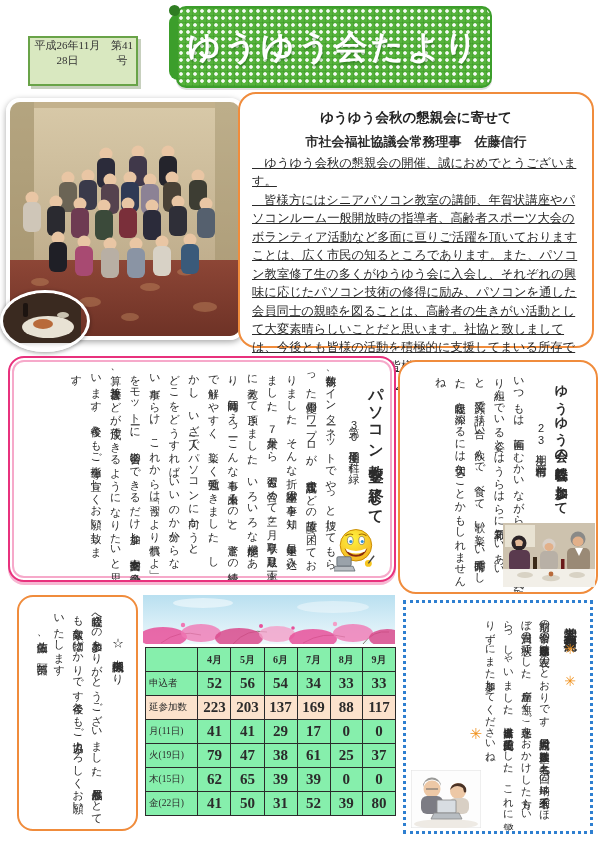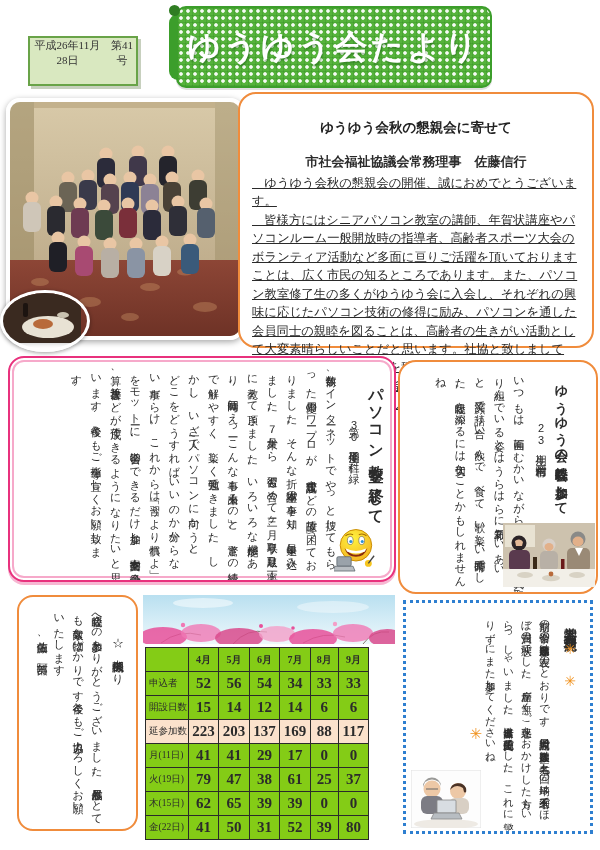--- a/index.html
+++ b/index.html
@@ -43,21 +43,21 @@
     text-shadow:1px 2px 2px rgba(0,60,0,.35);}
 
   
   .obox{position:absolute;border:2.5px solid var(--orange);border-radius:18px;background:#fff;}
   .pbox{position:absolute;border:2px solid var(--pink);border-radius:16px;background:#fff;
     box-shadow:inset 0 0 0 2px #fff, inset 0 0 0 4px #f6a9ca, 0 3px 0 rgba(232,49,125,.35);}
   .bbox{position:absolute;border:3px dotted var(--blue);background:#fff;}
 
   
   .greeting{left:238px;top:92px;width:356px;height:256px;padding:9px 12px;box-sizing:border-box;}
-  .greeting h2{margin:16px;font-size:13.5px;text-align:center;color:#222;}
+  .greeting h2{margin:6px;font-size:13.5px;text-align:center;color:#222;}
   .greeting .auth{margin:2px 0 3px;font-size:13px;font-weight:bold;text-align:center;}
   .greeting .body{font-size:12.3px;line-height:1.5;white-space:pre-wrap;color:#2a2a2a;text-decoration:underline;}
 
   
   .group-photo{position:absolute;left:6px;top:98px;width:230px;height:234px;
     border:4px solid #fff;border-radius:14px;overflow:hidden;
     box-shadow:0 2px 6px rgba(0,0,0,.35);}
   .inset-photo{position:absolute;left:0px;top:290px;width:84px;height:56px;
     border:3px solid #fff;border-radius:50%;overflow:hidden;box-shadow:0 1px 4px rgba(0,0,0,.4);}
 
@@ -85,22 +85,22 @@
 
   
   .note{left:17px;top:595px;width:117px;height:232px;border-radius:16px;}
   .note .vwrap{padding:10px 11px;font-family:var(--serif);}
   .note .vtitle{font-size:11.5px;padding-top:22px;margin-block-end:4px;font-weight:normal;}
   .note .vbody{font-size:11px;line-height:1.72;}
   .note .vsig{font-size:11px;padding-top:26px;}
 
   
   .flower-strip{position:absolute;left:143px;top:595px;width:252px;height:49px;}
-  .att-table{position:absolute;left:145px;top:647px;width:224px;border-collapse:collapse;
-    font-family:var(--serif);background:#84cc16;}
+  .att-table{position:absolute;left:145px;top:647px;width:251px;border-collapse:collapse;
+    font-family:var(--serif);background:#86efac;}
   .att-table th,.att-table td{border:1px solid #2a2a2a;text-align:center;height:23px;padding:0;}
   .att-table thead th{font-size:10px;font-weight:bold;}
   .att-table tbody th{font-size:9.5px;font-weight:normal;text-align:left;padding-left:3px;width:52px;}
   .att-table td{font-size:15px;font-weight:600;width:33px;}
   .att-table tr.hl th,.att-table tr.hl td{background:var(--hl);}
 
   
   .study{left:403px;top:600px;width:184px;height:228px;}
   .study .vwrap{padding:10px 11px;font-family:var(--serif);}
   .study .vtitle{font-family:var(--sans);font-size:13px;padding-top:4px;margin-block-end:8px;letter-spacing:2px;}
@@ -309,29 +309,20 @@
       <tbody>
         <tr>
           <th>申込者</th>
           <td>52</td>
           <td>56</td>
           <td>54</td>
           <td>34</td>
           <td>33</td>
           <td>33</td>
         </tr>
-        <tr>
-          <th>開設日数</th>
-          <td>15</td>
-          <td>14</td>
-          <td>12</td>
-          <td>14</td>
-          <td>6</td>
-          <td>6</td>
-        </tr>
         <tr class="hl">
           <th>延参加数</th>
           <td>223</td>
           <td>203</td>
           <td>137</td>
           <td>169</td>
           <td>88</td>
           <td>117</td>
         </tr>
         <tr>

